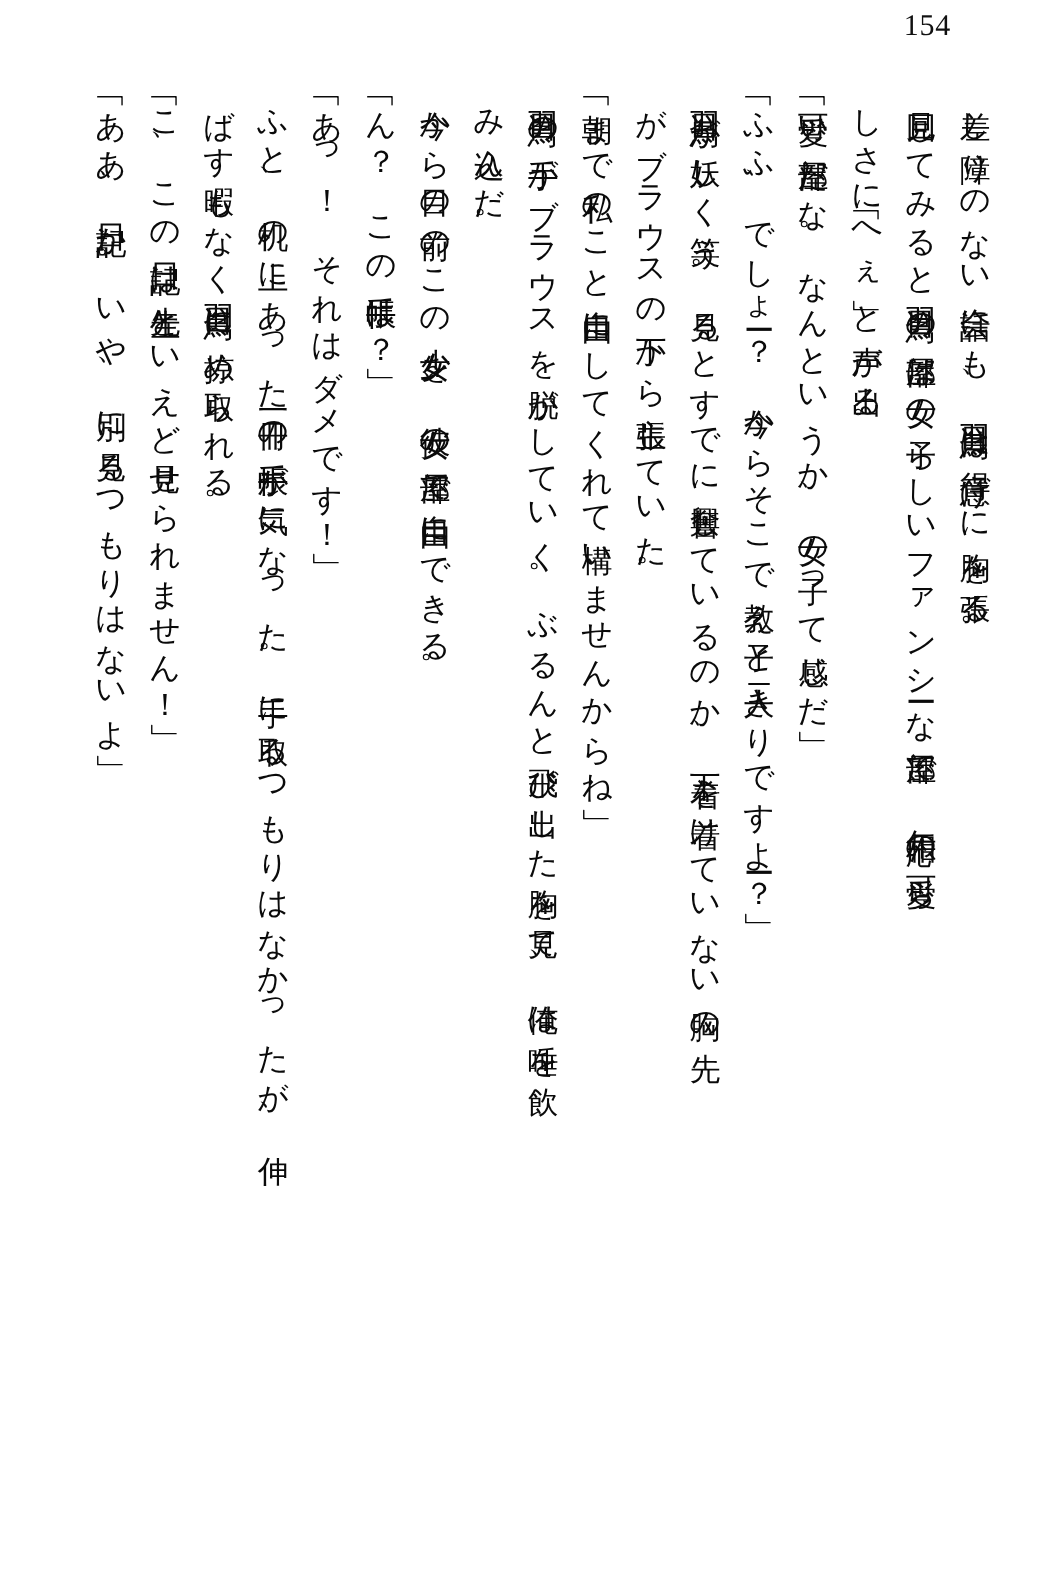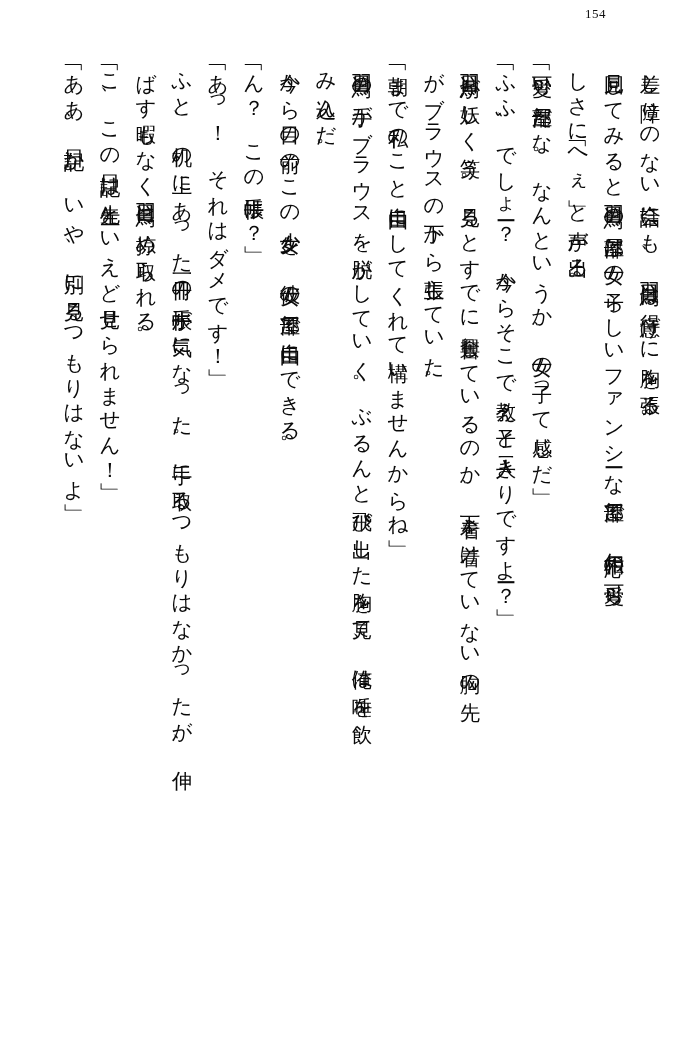--- a/index.html
+++ b/index.html
@@ -18,22 +18,22 @@
   .page {
     position: relative;
     width: 700px;
     height: 1050px;
     box-sizing: border-box;
     background: #fff;
   }
   .page-number {
     position: absolute;
     top: 6px;
-    right: 94px;
-    font-size: 13px;
+    right: 66px;
+    font-size: 20px;
     letter-spacing: 0.5px;
     color: #111;
     font-family: "Liberation Serif", "DejaVu Serif", serif;
   }
   .text-body {
     position: absolute;
     top: 58px;
     left: 40px;
     right: 40px;
     height: 960px;

